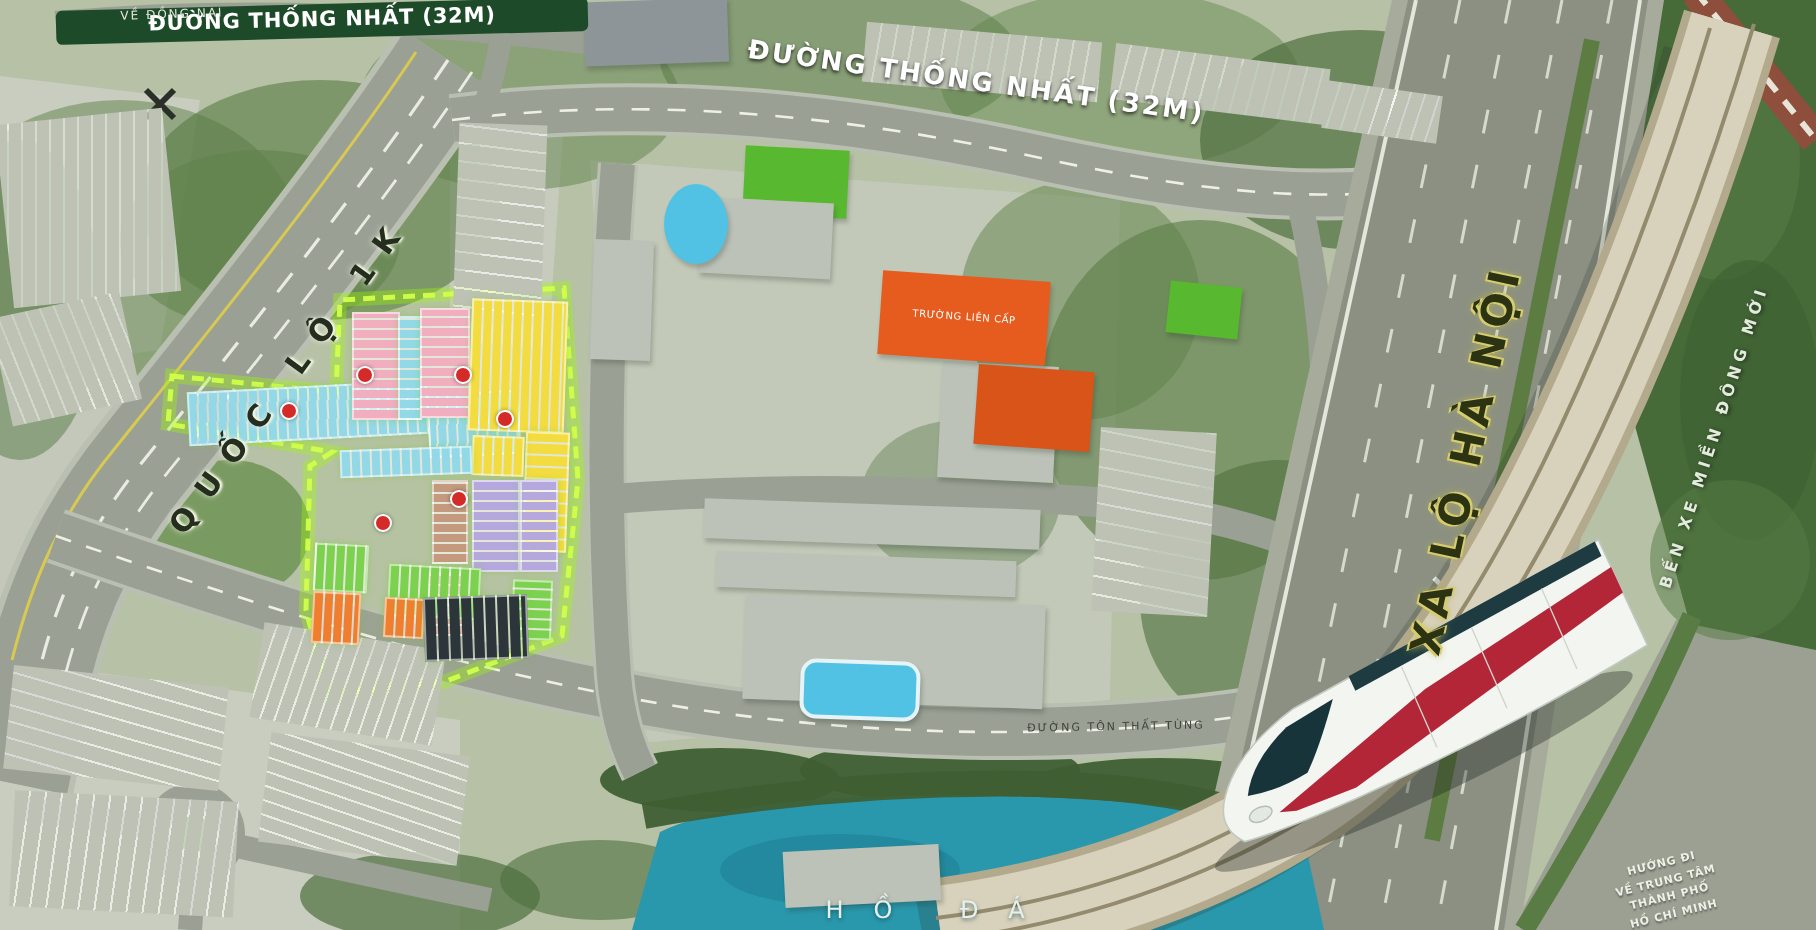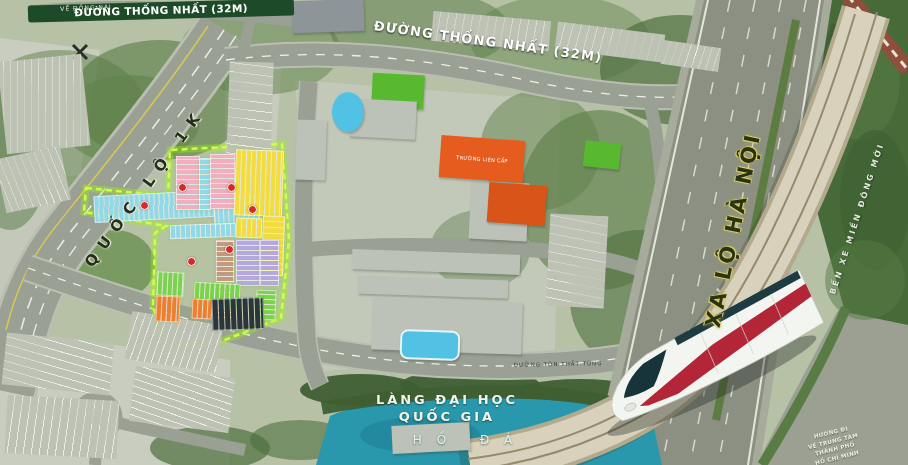--- a/index.html
+++ b/index.html
@@ -221,26 +221,22 @@
 </div>
 
 <div class="abs roadlabel" style="left:338px;top:34px;width:300px;transform:rotate(8deg);">ĐƯỜNG THỐNG NHẤT (32M)</div>
 
 <div class="abs vlabel ql1k" style="left:35px;top:178px;width:220px;transform:rotate(-54deg);">QUỐC LỘ 1K</div>
 
 <div class="abs vlabel xlhn" style="left:628px;top:218px;width:210px;transform:rotate(-78deg);">XA LỘ HÀ NỘI</div>
 
 <div class="abs vlabel benxe" style="left:762px;top:214px;width:190px;transform:rotate(-72deg);">BẾN XE MIỀN ĐÔNG MỚI</div>
 
-<div class="abs univ" style="left:352px;top:392px;width:190px;">
-  <div class="l1">LÀNG ĐẠI HỌC</div>
-  <div class="l2">QUỐC GIA</div>
-</div>
-
-<div class="abs hoda" style="left:385px;top:433px;width:170px;">HỒ ĐÁ</div>
+
+<div class="abs hoda" style="left:385px;top:448px;width:170px;">HỒ ĐÁ</div>
 
 <div class="abs tiny" style="left:496px;top:361px;width:124px;color:#40463c;transform:rotate(-1deg);">ĐƯỜNG TÔN THẤT TÙNG</div>
 
 <div class="abs tiny" style="left:46px;top:4px;width:80px;color:#e5e8dc;font-size:6px;transform:rotate(-2deg);">VỀ ĐỒNG NAI</div>
 
 <div class="abs dirnote" style="left:786px;top:428px;width:96px;transform:rotate(-14deg);">
   <div>HƯỚNG ĐI</div>
   <div>VỀ TRUNG TÂM</div>
   <div>THÀNH PHỐ</div>
   <div>HỒ CHÍ MINH</div>

